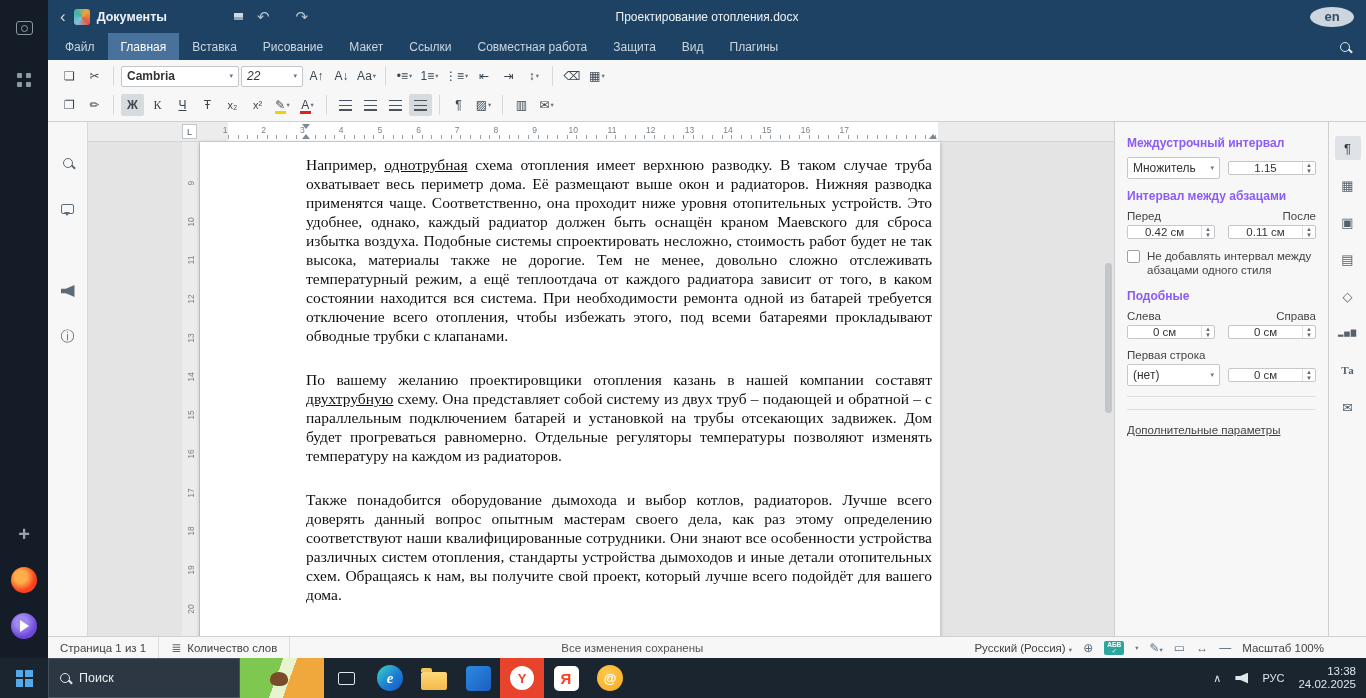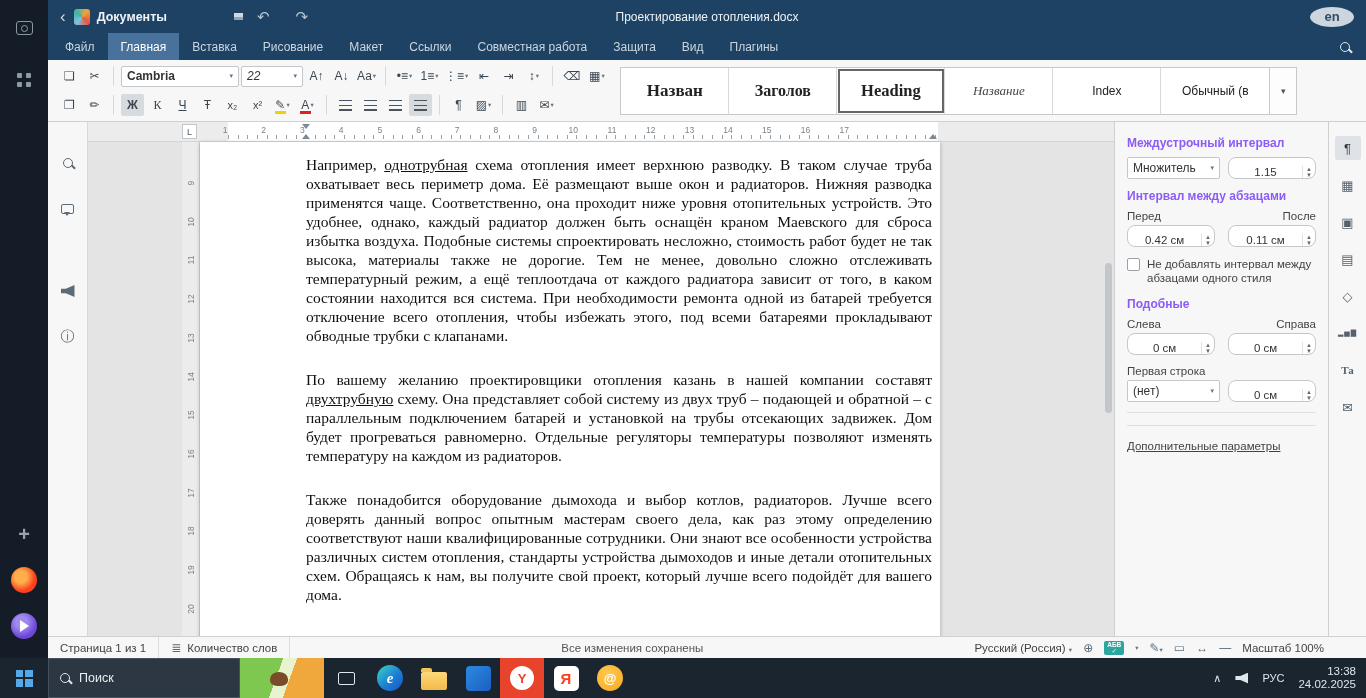--- a/index.html
+++ b/index.html
@@ -105,21 +105,21 @@
   .doc-p .u { text-decoration:underline; }
   .doc-scroll { position:absolute; right:2px; top:26px; width:7px; bottom:8px; }
   .doc-thumb { position:absolute; top:24%; height:150px; width:7px; border-radius:4px; background:#c2c6ca; }
 
   
   .panel { width:214px; background:#f7f7f7; border-left:1px solid #cfcfcf; padding:14px 12px 0 12px; font-size:11.5px; color:#444; flex:0 0 auto; }
   .plabel { display:block; font-weight:bold; font-size:12px; color:#8b5cf6; margin-bottom:7px; }
   .prow { display:flex; align-items:center; justify-content:space-between; margin-bottom:10px; gap:8px; }
   .prow.labels { margin-bottom:3px; }
   .panel .combo { height:22px; flex:1; }
-  .spin { display:flex; align-items:flex-end; background:#fff; border:1px solid #c4c8cc; border-radius:8px; height:22px; width:88px; cursor:pointer; }
+  .spin { display:flex; align-items:center; background:#fff; border:1px solid #c4c8cc; border-radius:2px; height:14px; width:88px; cursor:pointer; }
   .spin .val { flex:1; text-align:center; font-size:11.5px; color:#333; }
   .spin .ar { display:flex; flex-direction:column; font-size:6px; line-height:6px; color:#666; padding:0 3px; border-left:1px solid #e2e2e2; }
   .chk { display:flex; gap:7px; margin:2px 0 12px 0; cursor:pointer; line-height:14px; }
   .chk .box { width:13px; height:13px; border:1px solid #9aa1a8; background:#fff; border-radius:2px; flex:0 0 auto; margin-top:1px; }
   .pdiv { border:none; border-top:1px solid #e0e0e0; margin:4px 0 12px 0; }
   .swatchwrap { display:flex; align-items:center; gap:10px; margin-bottom:12px; }
   .swatch { display:flex; width:42px; height:21px; border:1px solid #c4c8cc; background:#fff; border-radius:2px; cursor:pointer; }
   .nofill { flex:1; background:linear-gradient(to top right,transparent 45%,#d33 45% 55%,transparent 55%); margin:2px; }
   .swatch .dd { width:14px; border-left:1px solid #e0e0e0; display:flex; align-items:center; justify-content:center; font-size:7px; color:#666; }
   .adv { display:inline-block; color:#444; text-decoration:underline; cursor:pointer; margin-top:2px; }
@@ -343,31 +343,20 @@
             </span>
           <span class="vsep"></span>
           <span class="tbtn">
               <i>▥</i>
             </span>
           <span class="tbtn">
               <i>✉</i>
               <b class="dd">▾</b>
             </span>
         </div>
-      </div>
-      <div class="gallery-wrap">
-        <div class="gallery">
-          <div class="style-cell st-nazvan">Назван</div>
-          <div class="style-cell st-zagolov">Заголов</div>
-          <div class="style-cell st-heading sel">Heading</div>
-          <div class="style-cell st-nazvanie">Название</div>
-          <div class="style-cell st-index">Index</div>
-          <div class="style-cell st-obychny">Обычный (в</div>
-        </div>
-        <div class="gallery-more">▾</div>
       </div>
     </section>
 
     <div class="main">
 
       <div class="left-tools">
         <span class="lt-btn">
             <span class="mag"></span>
           </span>
         <span class="lt-btn">

